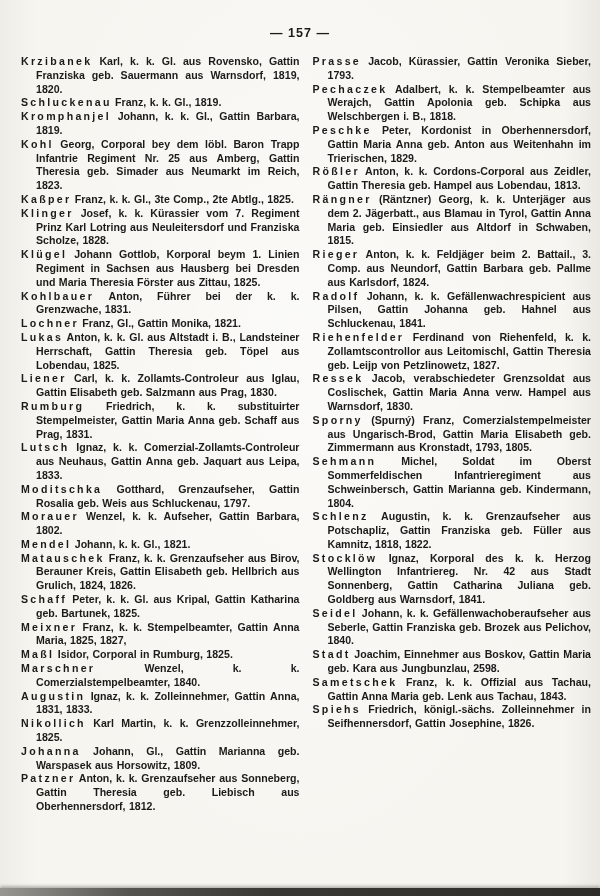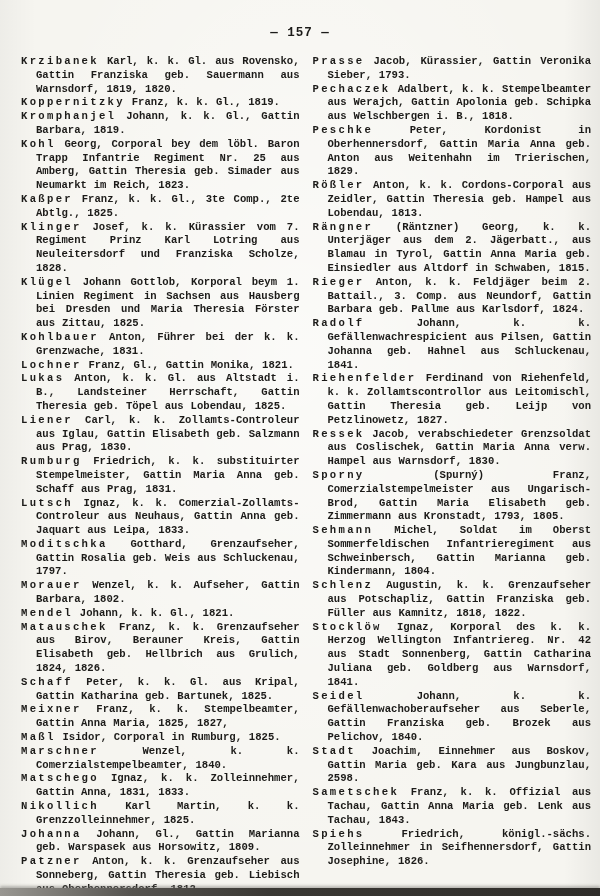--- a/index.html
+++ b/index.html
@@ -4,21 +4,21 @@
 <style>
   html,body{margin:0;padding:0;background:#d8d6d0;}
   .page{
     position:relative;
     width:600px;height:896px;
     margin:0 auto;
     background:#f6f5f0;
     background-image:
       radial-gradient(ellipse at 50% 40%, rgba(255,255,255,.55), rgba(0,0,0,0) 70%),
       linear-gradient(to right, rgba(0,0,0,.035), rgba(0,0,0,0) 6%, rgba(0,0,0,0) 94%, rgba(0,0,0,.05));
-    font-family:Liberation Mono, monospace;
+    font-family:Liberation Sans, sans-serif;
     font-weight:bold;
     color:#1c1b19;
     overflow:hidden;
   }
   .pagenum{
     text-align:center;
     padding-top:26px;
     font-size:12.5px;
     letter-spacing:1px;
   }
@@ -47,41 +47,41 @@
   }
 </style>
 </head>
 <body>
 
 <div class="page">
   <div class="pagenum">— 157 —</div>
   <div class="cols">
     <div class="col">
         <p class="entry"><span class="surname">Krzibanek</span><span> Karl, k. k. Gl. aus Rovensko, Gattin Franziska geb. Sauermann aus Warnsdorf, 1819, 1820.</span></p>
-        <p class="entry"><span class="surname">Koppernitzky</span><span> Franz, k. k. Gl., 1819.</span></p>
+        <p class="entry"><span class="surname">Schluckenau</span><span> Franz, k. k. Gl., 1819.</span></p>
         <p class="entry"><span class="surname">Kromphanjel</span><span> Johann, k. k. Gl., Gattin Barbara, 1819.</span></p>
         <p class="entry"><span class="surname">Kohl</span><span> Georg, Corporal bey dem löbl. Baron Trapp Infantrie Regiment Nr. 25 aus Amberg, Gattin Theresia geb. Simader aus Neumarkt im Reich, 1823.</span></p>
         <p class="entry"><span class="surname">Kaßper</span><span> Franz, k. k. Gl., 3te Comp., 2te Abtlg., 1825.</span></p>
         <p class="entry"><span class="surname">Klinger</span><span> Josef, k. k. Kürassier vom 7. Regiment Prinz Karl Lotring aus Neuleitersdorf und Franziska Scholze, 1828.</span></p>
         <p class="entry"><span class="surname">Klügel</span><span> Johann Gottlob, Korporal beym 1. Linien Regiment in Sachsen aus Hausberg bei Dresden und Maria Theresia Förster aus Zittau, 1825.</span></p>
         <p class="entry"><span class="surname">Kohlbauer</span><span> Anton, Führer bei der k. k. Grenzwache, 1831.</span></p>
         <p class="entry"><span class="surname">Lochner</span><span> Franz, Gl., Gattin Monika, 1821.</span></p>
         <p class="entry"><span class="surname">Lukas</span><span> Anton, k. k. Gl. aus Altstadt i. B., Landsteiner Herrschaft, Gattin Theresia geb. Töpel aus Lobendau, 1825.</span></p>
         <p class="entry"><span class="surname">Liener</span><span> Carl, k. k. Zollamts-Controleur aus Iglau, Gattin Elisabeth geb. Salzmann aus Prag, 1830.</span></p>
         <p class="entry"><span class="surname">Rumburg</span><span> Friedrich, k. k. substituirter Stempelmeister, Gattin Maria Anna geb. Schaff aus Prag, 1831.</span></p>
         <p class="entry"><span class="surname">Lutsch</span><span> Ignaz, k. k. Comerzial-Zollamts-Controleur aus Neuhaus, Gattin Anna geb. Jaquart aus Leipa, 1833.</span></p>
         <p class="entry"><span class="surname">Moditschka</span><span> Gotthard, Grenzaufseher, Gattin Rosalia geb. Weis aus Schluckenau, 1797.</span></p>
         <p class="entry"><span class="surname">Morauer</span><span> Wenzel, k. k. Aufseher, Gattin Barbara, 1802.</span></p>
         <p class="entry"><span class="surname">Mendel</span><span> Johann, k. k. Gl., 1821.</span></p>
         <p class="entry"><span class="surname">Matauschek</span><span> Franz, k. k. Grenzaufseher aus Birov, Berauner Kreis, Gattin Elisabeth geb. Hellbrich aus Grulich, 1824, 1826.</span></p>
         <p class="entry"><span class="surname">Schaff</span><span> Peter, k. k. Gl. aus Kripal, Gattin Katharina geb. Bartunek, 1825.</span></p>
         <p class="entry"><span class="surname">Meixner</span><span> Franz, k. k. Stempelbeamter, Gattin Anna Maria, 1825, 1827,</span></p>
         <p class="entry"><span class="surname">Maßl</span><span> Isidor, Corporal in Rumburg, 1825.</span></p>
         <p class="entry"><span class="surname">Marschner</span><span> Wenzel, k. k. Comerzialstempelbeamter, 1840.</span></p>
-        <p class="entry"><span class="surname">Matschego</span><span> Ignaz, k. k. Zolleinnehmer, Gattin Anna, 1831, 1833.</span></p>
+        <p class="entry"><span class="surname">Augustin</span><span> Ignaz, k. k. Zolleinnehmer, Gattin Anna, 1831, 1833.</span></p>
         <p class="entry"><span class="surname">Nikollich</span><span> Karl Martin, k. k. Grenzzolleinnehmer, 1825.</span></p>
         <p class="entry"><span class="surname">Johanna</span><span> Johann, Gl., Gattin Marianna geb. Warspasek aus Horsowitz, 1809.</span></p>
         <p class="entry"><span class="surname">Patzner</span><span> Anton, k. k. Grenzaufseher aus Sonneberg, Gattin Theresia geb. Liebisch aus Oberhennersdorf, 1812.</span></p>
       </div>
     <div class="col">
         <p class="entry"><span class="surname">Prasse</span><span> Jacob, Kürassier, Gattin Veronika Sieber, 1793.</span></p>
         <p class="entry"><span class="surname">Pechaczek</span><span> Adalbert, k. k. Stempelbeamter aus Werajch, Gattin Apolonia geb. Schipka aus Welschbergen i. B., 1818.</span></p>
         <p class="entry"><span class="surname">Peschke</span><span> Peter, Kordonist in Oberhennersdorf, Gattin Maria Anna geb. Anton aus Weitenhahn im Trierischen, 1829.</span></p>
         <p class="entry"><span class="surname">Rößler</span><span> Anton, k. k. Cordons-Corporal aus Zeidler, Gattin Theresia geb. Hampel aus Lobendau, 1813.</span></p>
         <p class="entry"><span class="surname">Rängner</span><span> (Räntzner) Georg, k. k. Unterjäger aus dem 2. Jägerbatt., aus Blamau in Tyrol, Gattin Anna Maria geb. Einsiedler aus Altdorf in Schwaben, 1815.</span></p>

